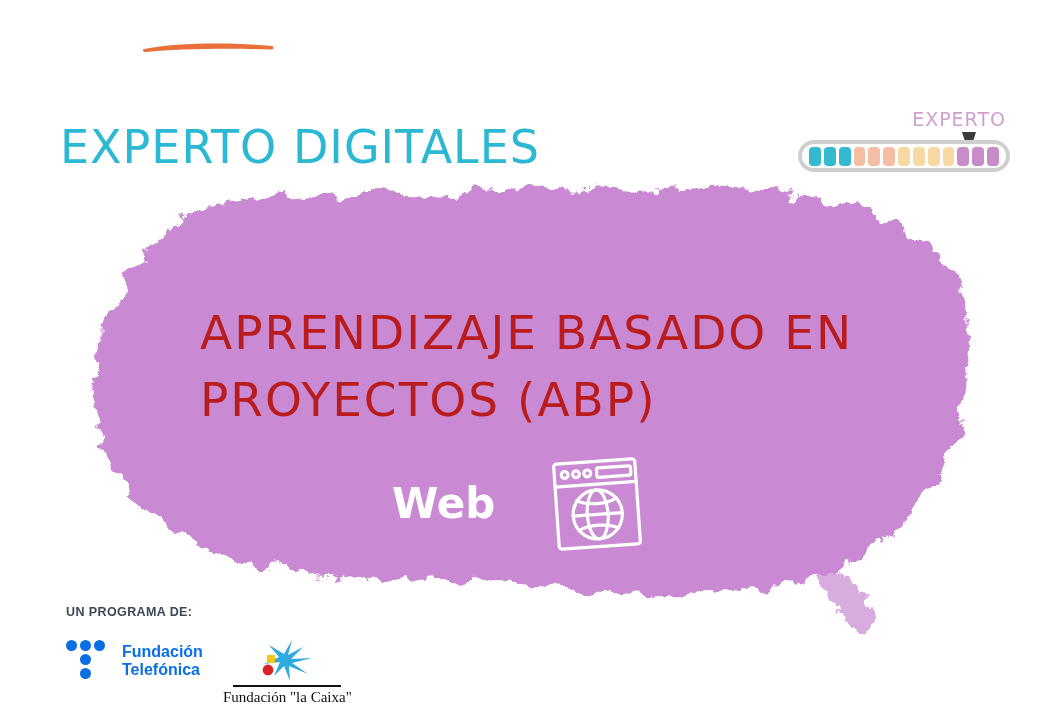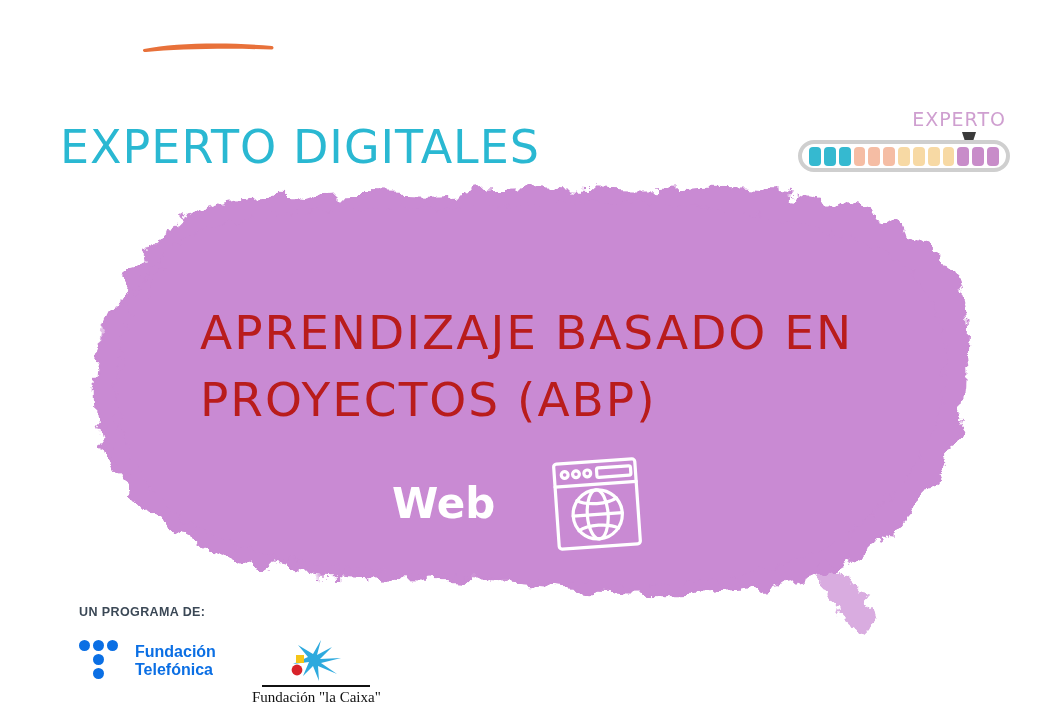--- a/index.html
+++ b/index.html
@@ -107,31 +107,31 @@
     font-family:"DejaVu Sans", sans-serif;
     font-size:42px;
     font-weight:bold;
     color:#ffffff;
     letter-spacing:0px;
     line-height:1;
   }
   #format-icon { width:104px; height:104px; }
 
   
-  #sponsors { position:absolute; left:66px; top:605px;margin-left:13px; }
+  #sponsors { position:absolute; left:66px; top:605px; }
   #sponsor-heading {
     font-family:"Liberation Sans", sans-serif;
     font-size:12.5px;
     font-weight:bold;
     letter-spacing:0.4px;
     color:#3b4856;
   }
   #sponsor-logos {
     margin-top:19px;
-    display:flex; align-items:flex-start; gap:36px;
+    display:flex; align-items:flex-start; gap:20px;
   }
   .sponsor { display:flex; align-items:center; }
 
   
   #telefonica-mark { width:46px; height:46px; position:relative; margin-right:10px; }
   #telefonica-mark i {
     position:absolute; display:block;
     width:11px; height:11px; border-radius:50%;
     background:#0b6fe4;
   }

